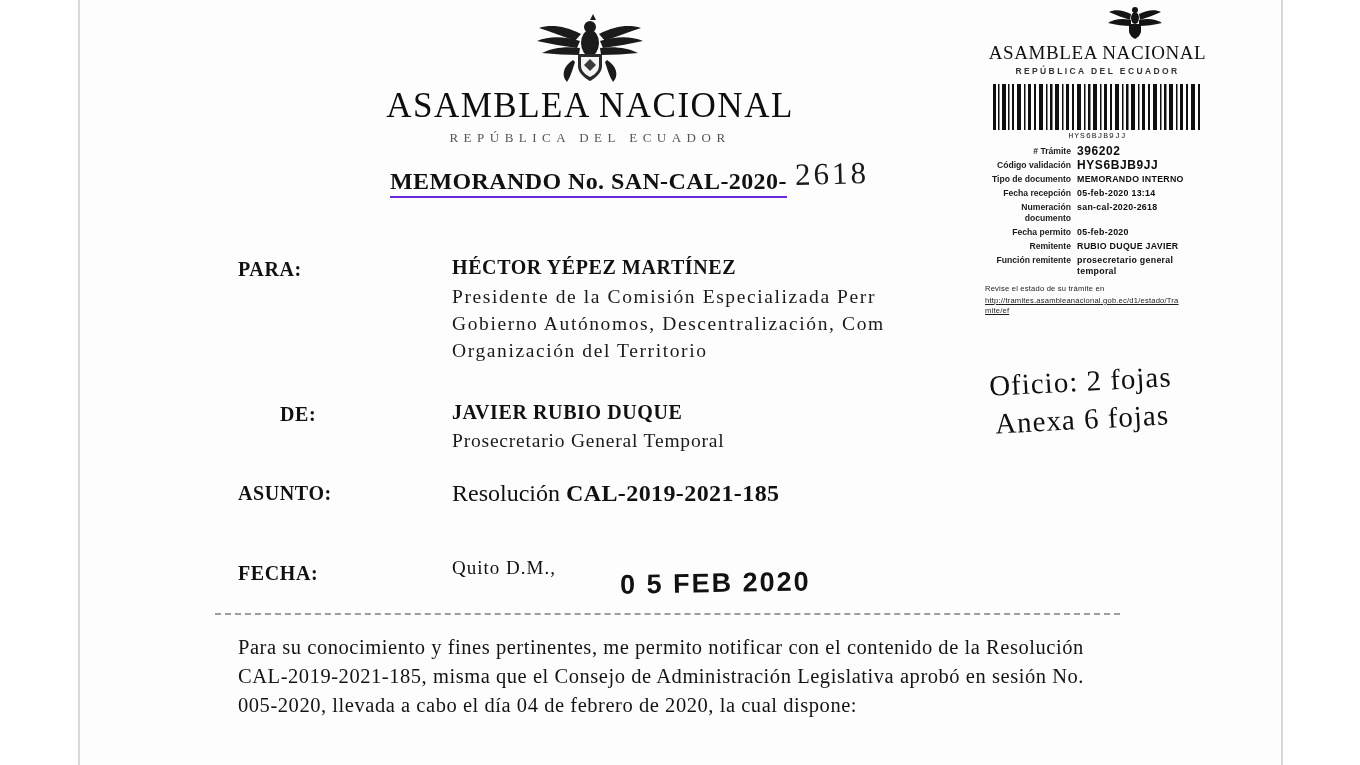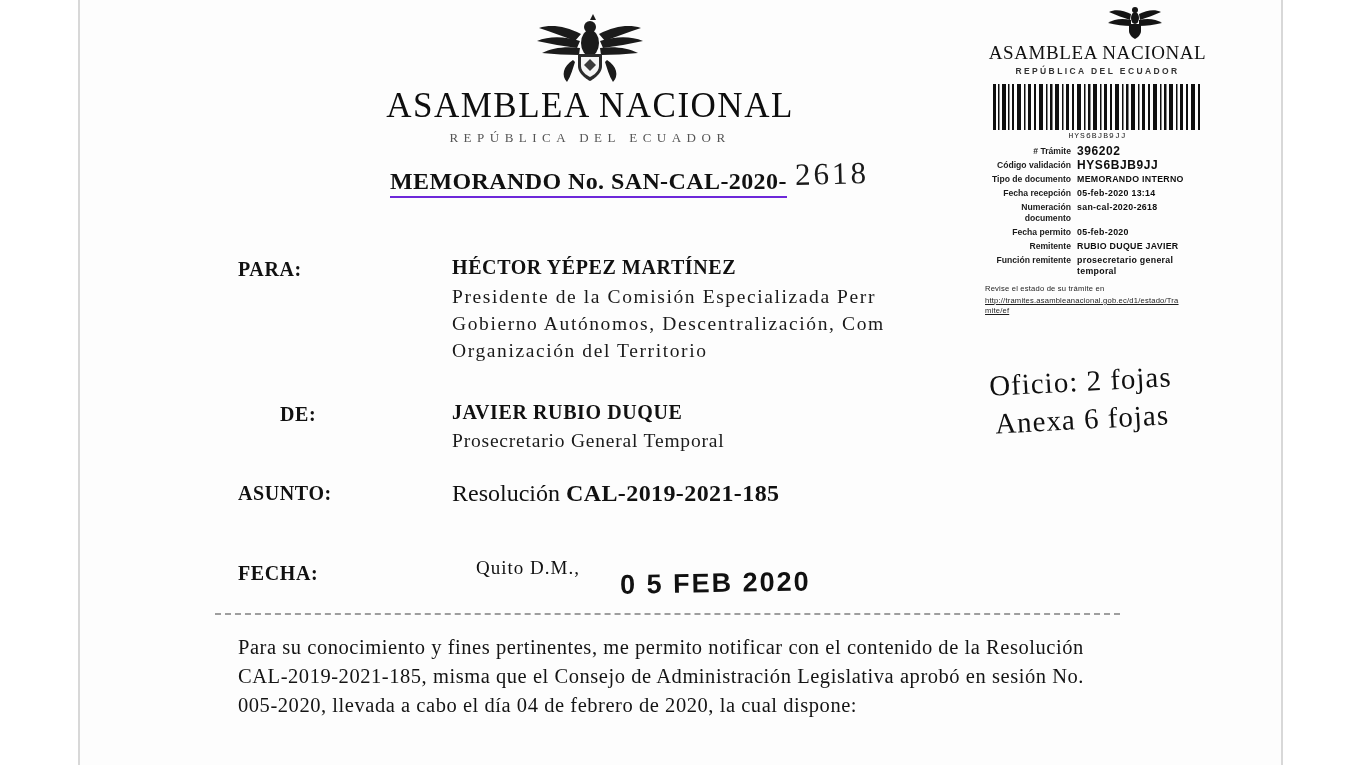--- a/index.html
+++ b/index.html
@@ -128,21 +128,21 @@
     position: absolute;
     left: 452px;
     top: 480px;
     font-size: 24px;
     white-space: nowrap;
   }
   .asunto-val b { letter-spacing: 0.4px; }
 
   .fecha-val {
     position: absolute;
-    left: 476px;
+    left: 452px;
     top: 557px;
     font-size: 19px;
     letter-spacing: 1px;
   }
   .date-stamp {
     position: absolute;
     left: 620px;
     top: 568px;
     font-family: "Liberation Sans", sans-serif;
     font-size: 27px;

